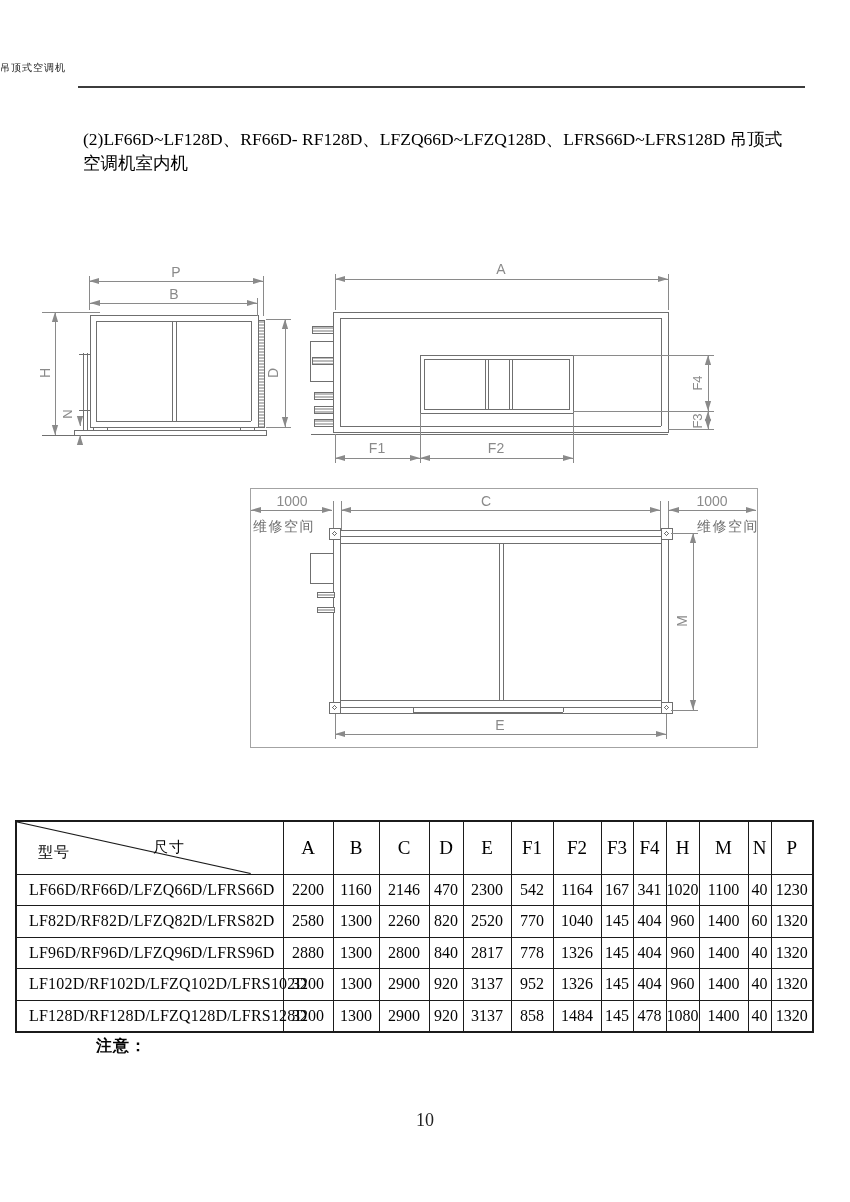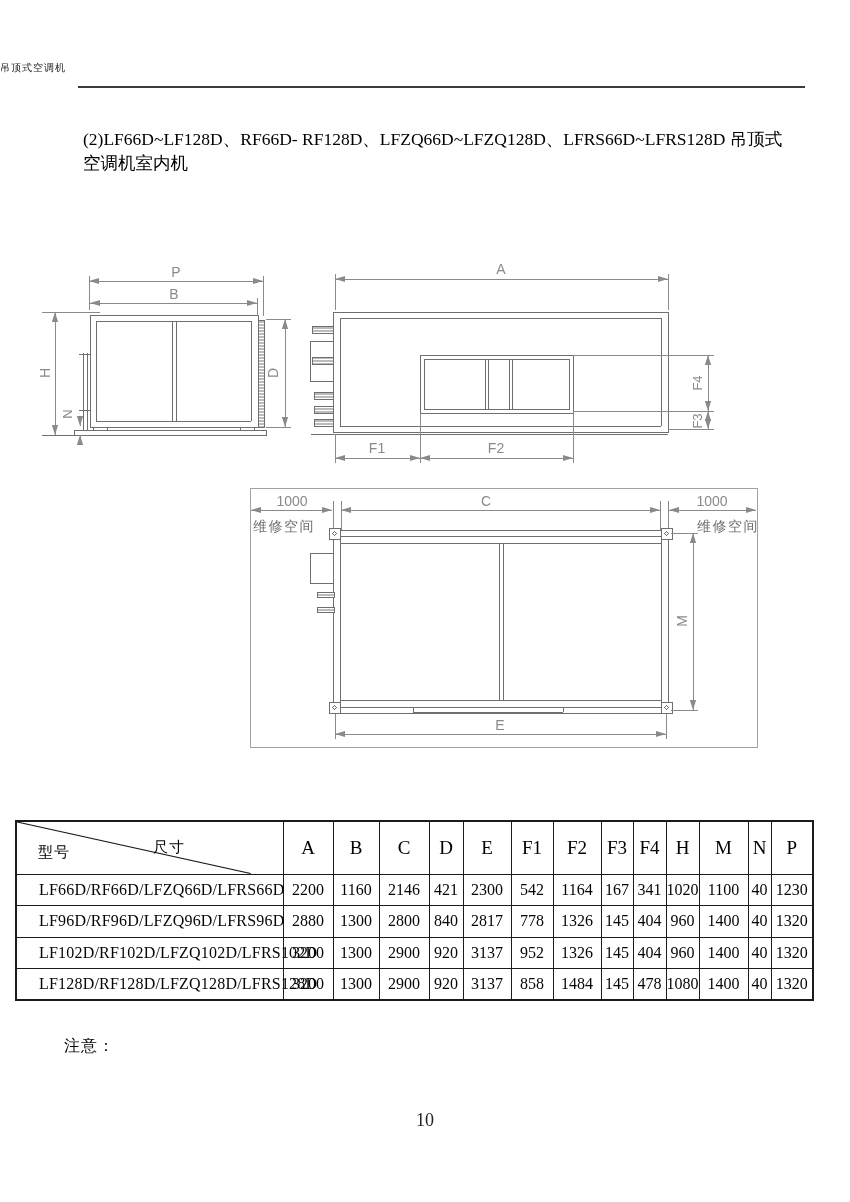--- a/index.html
+++ b/index.html
@@ -24,28 +24,28 @@
   .dimtext-lg { font-family:"Liberation Sans", sans-serif; fill:#8a8a8a; font-size:14px; }
   .cadcn { font-family:"Liberation Sans", sans-serif; fill:#6f6f6f; font-size:14px; letter-spacing:1.5px; }
 
   .dims-table { position:absolute; top:820px; left:15px; width:797px; border-collapse:collapse;
                 table-layout:fixed; border:2.5px solid #1b1b1b; }
   .dims-table th, .dims-table td { border:1.5px solid #1b1b1b; background:#fff; }
   .dims-table thead tr { height:53px; }
   .dims-table tbody tr { height:31.5px; }
   .dims-table th { font-weight:normal; font-size:19px; text-align:center; }
   .dims-table td { font-size:16px; text-align:center; color:#050505; }
-  .dims-table td.model { text-align:left; padding-left:22px; font-size:16px; letter-spacing:0.2px; }
+  .dims-table td.model { text-align:left; padding-left:12px; font-size:16px; letter-spacing:0.2px; }
   th.corner { position:relative; }
   th.corner svg { position:absolute; left:0; top:0; width:100%; height:100%; }
   .corner-top { position:absolute; top:4px; left:136px; font-size:15px; font-weight:normal; letter-spacing:1px;margin-top:12px; }
   .corner-bottom { position:absolute; top:21px; left:13px; font-size:15px; font-weight:normal; letter-spacing:1px;margin-left:8px; }
 
   .note { position:absolute; top:1035px; left:64px; font-size:16px; line-height:22px; color:#050505; }
-  .note-title { font-weight:normal; letter-spacing:1px; }
+  .note-title { font-weight:bold; letter-spacing:1px;margin-left:32px; }
   .page-number { position:absolute; top:1110px; left:0; width:100%; text-align:center; font-size:18px; color:#222; }
 </style>
 </head>
 <body>
 
 <div class="page">
 
   <div class="doc-header">吊顶式空调机</div>
   <div class="header-rule"></div>
 
@@ -250,30 +250,46 @@
           <th>N</th>
           <th>P</th>
         </tr>
     </thead>
     <tbody>
         <tr>
           <td class="model">LF66D/RF66D/LFZQ66D/LFRS66D</td>
           <td>2200</td>
           <td>1160</td>
           <td>2146</td>
-          <td>421</td>
+          <td>470</td>
           <td>2300</td>
           <td>542</td>
           <td>1164</td>
           <td>167</td>
           <td>341</td>
           <td>1020</td>
           <td>1100</td>
           <td>40</td>
           <td>1230</td>
+        </tr>
+        <tr>
+          <td class="model">LF82D/RF82D/LFZQ82D/LFRS82D</td>
+          <td>2580</td>
+          <td>1300</td>
+          <td>2260</td>
+          <td>820</td>
+          <td>2520</td>
+          <td>770</td>
+          <td>1040</td>
+          <td>145</td>
+          <td>404</td>
+          <td>960</td>
+          <td>1400</td>
+          <td>60</td>
+          <td>1320</td>
         </tr>
         <tr>
           <td class="model">LF96D/RF96D/LFZQ96D/LFRS96D</td>
           <td>2880</td>
           <td>1300</td>
           <td>2800</td>
           <td>840</td>
           <td>2817</td>
           <td>778</td>
           <td>1326</td>

